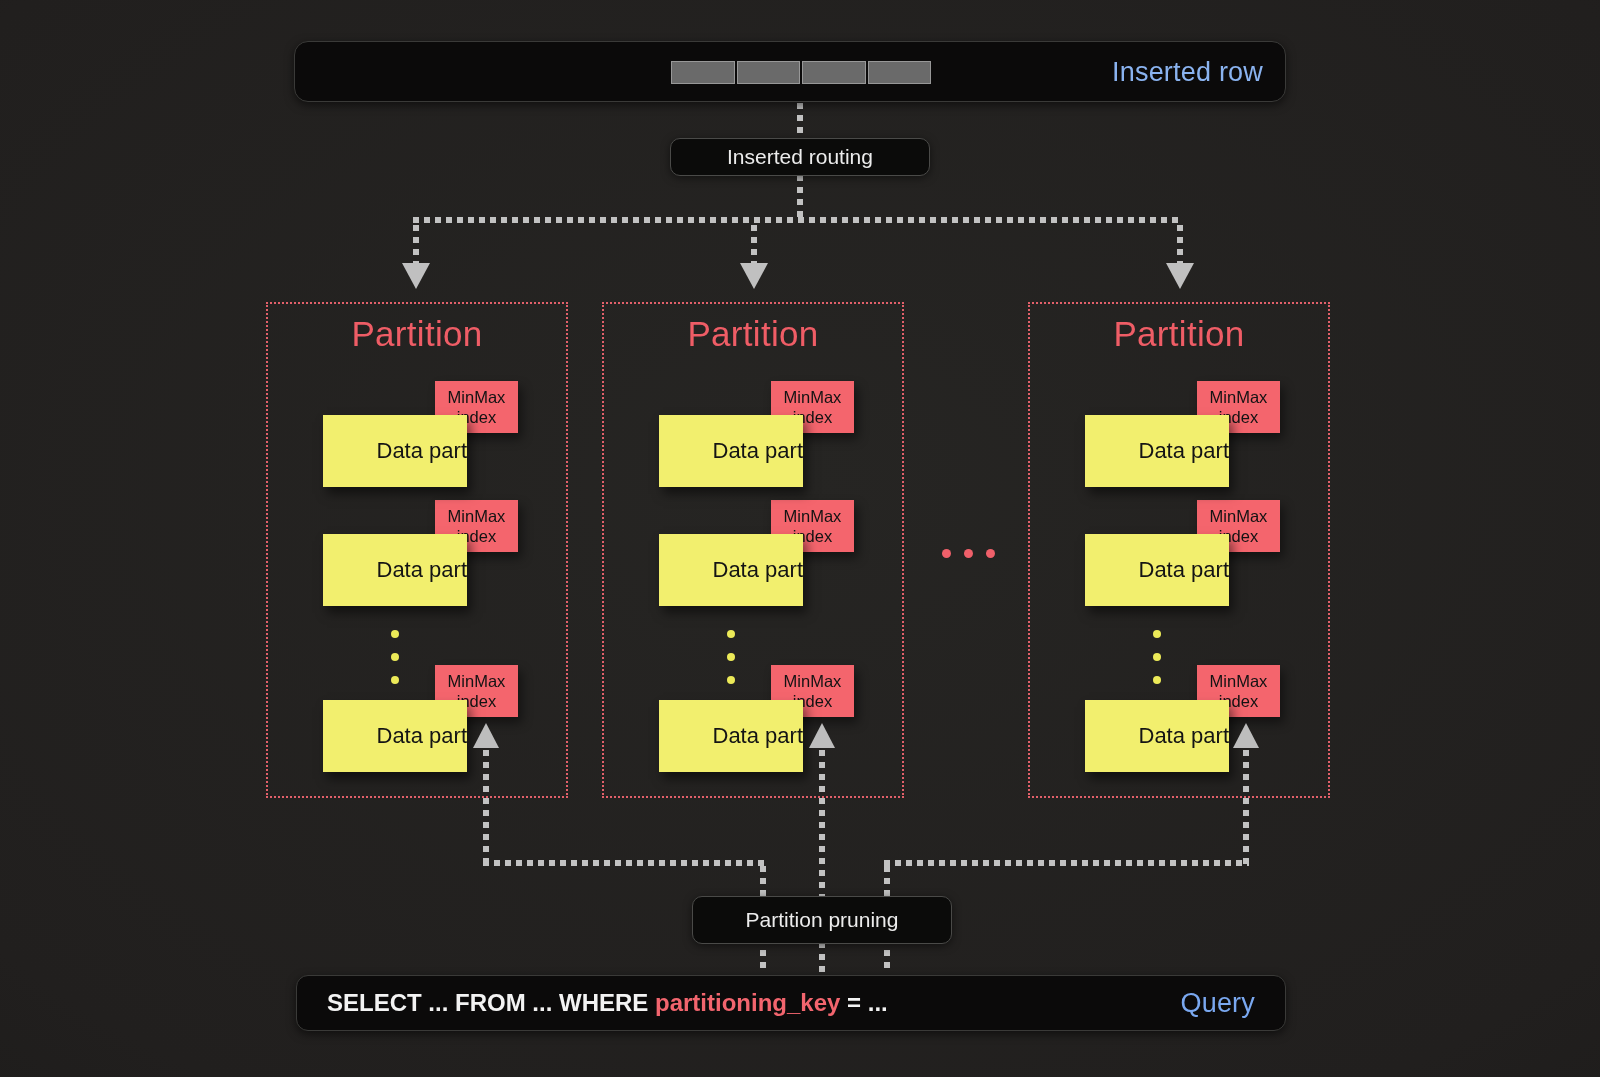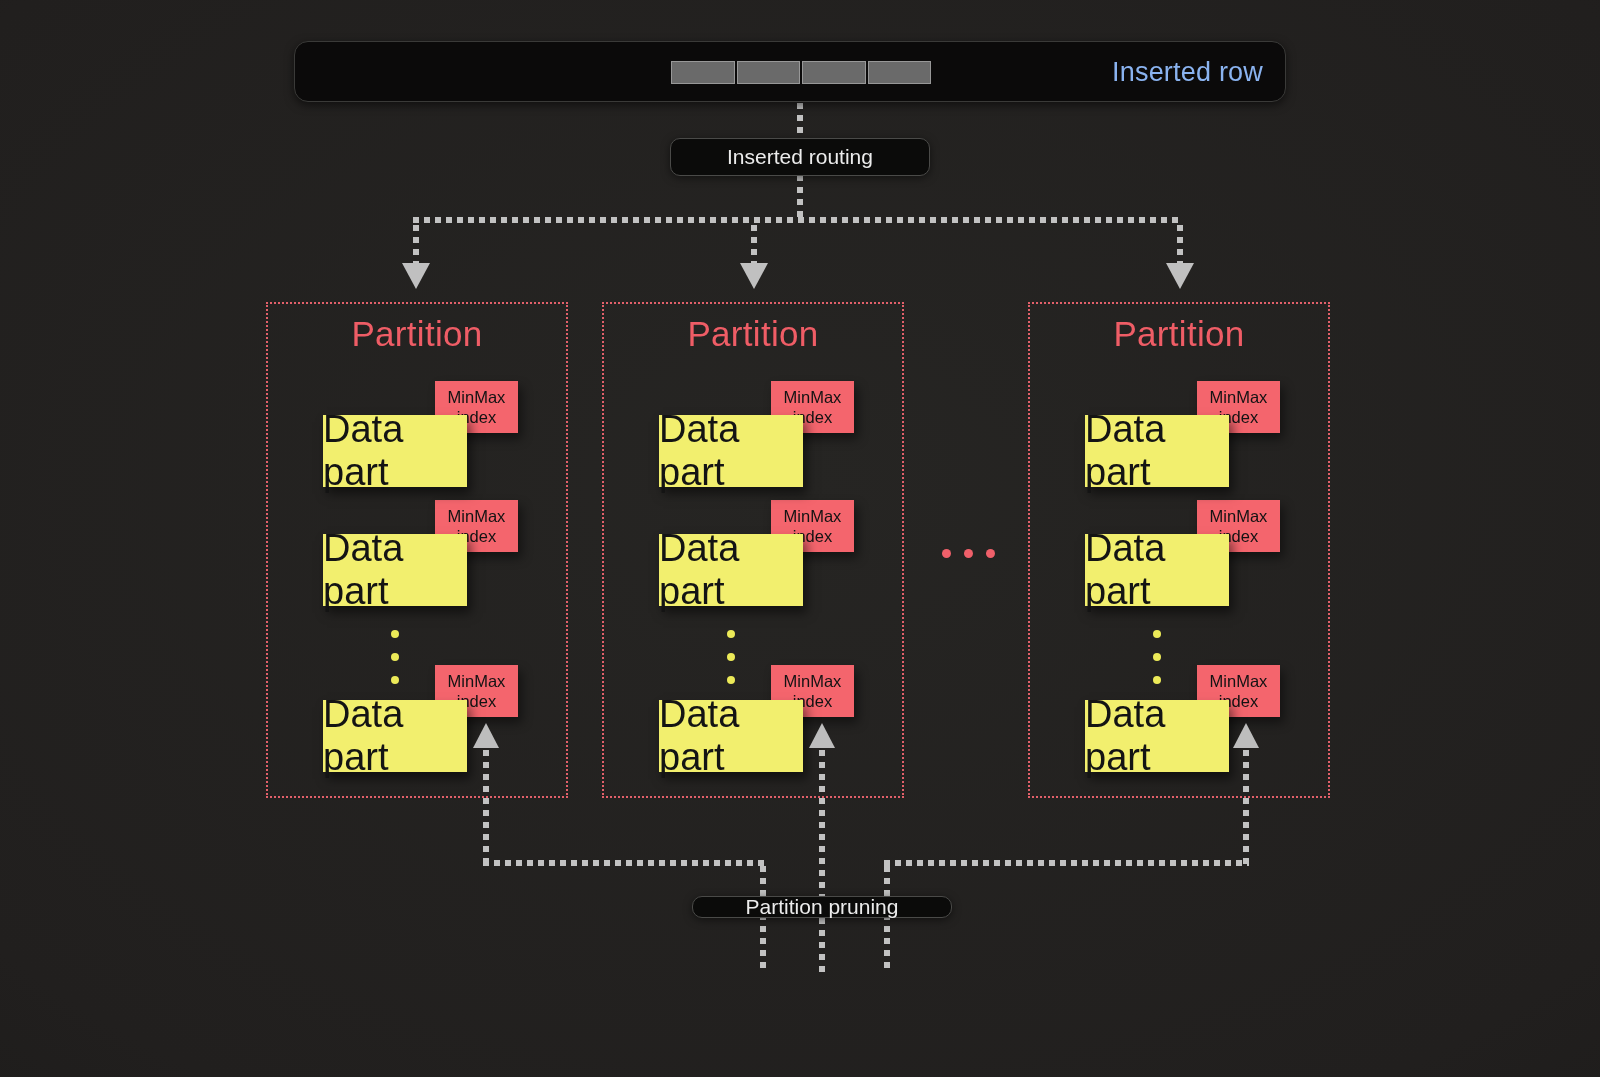--- a/index.html
+++ b/index.html
@@ -26,21 +26,21 @@
     color:#f3f3f3;white-space:pre;}
   #query-label{position:absolute;right:30px;top:50%;transform:translateY(-50%);font-size:27px;}
   
   .pill{
     position:absolute;width:260px;height:38px;background:#0b0b0a;
     border:1.5px solid #4a4a48;border-radius:10px;z-index:5;
     display:flex;align-items:center;justify-content:center;
     color:#ececec;font-size:21px;box-shadow:0 2px 8px rgba(0,0,0,.5);
   }
   #routing-pill{left:670px;top:138px;}
-  #pruning-pill{left:692px;top:896px;height:22px;}
+  #pruning-pill{left:692px;top:896px;height:48px;}
   
   .vdash{position:absolute;width:6px;z-index:1;
     background:repeating-linear-gradient(180deg,#c2c2c2 0 6px,transparent 6px 12px);}
   .hdash{position:absolute;height:6px;z-index:1;
     background:repeating-linear-gradient(90deg,#c2c2c2 0 6px,transparent 6px 11px);}
   .arrow-down{position:absolute;width:0;height:0;z-index:2;
     border-left:14px solid transparent;border-right:14px solid transparent;
     border-top:26px solid #c0c0c0;}
   .arrow-up{position:absolute;width:0;height:0;z-index:2;
     border-left:13px solid transparent;border-right:13px solid transparent;
@@ -58,21 +58,21 @@
   .minmax{
     position:absolute;left:167px;width:83px;height:52px;background:#f4656d;
     display:flex;align-items:center;justify-content:center;text-align:center;
     z-index:3;box-shadow:4px 6px 10px rgba(0,0,0,.45);
   }
   .minmax span{display:block;width:72px;color:#131313;font-size:16.5px;line-height:20px;}
   .datapart{
     position:absolute;left:55px;width:144px;height:72px;background:#f2ef6e;
     display:flex;align-items:center;justify-content:flex-end;
     z-index:4;box-shadow:4px 7px 10px rgba(0,0,0,.5);
-    color:#141414;font-size:38px;
+    color:#141414;font-size:22px;
   }
   .mm1{top:77px;} .dp1{top:111px;}
   .mm2{top:196px;} .dp2{top:230px;}
   .mm3{top:361px;} .dp3{top:396px;}
   .vdot{position:absolute;left:123px;width:8px;height:8px;border-radius:50%;background:#ecea58;z-index:3;}
   .vdot1{top:326px;} .vdot2{top:349px;} .vdot3{top:372px;}
   .rdot{position:absolute;top:549px;width:9px;height:9px;border-radius:50%;background:#f0606a;z-index:2;}
 </style>
 </head>
 <body>
@@ -193,14 +193,18 @@
   <div class="hdash" style="left:483px;top:860px;width:283px;"></div>
   <div class="hdash" style="left:884px;top:860px;width:365px;"></div>
 
   <div class="vdash" style="left:760px;top:866px;height:106px;"></div>
   <div class="vdash" style="left:884px;top:866px;height:106px;"></div>
 
   <div class="pill" id="pruning-pill">
     <span>Partition pruning</span>
   </div>
 
+  <div class="bar" id="query-bar">
+    <div class="sql"><span>SELECT ... FROM ... WHERE </span><span style="color:#f2656e;">partitioning_key</span><span> = ...</span></div>
+    <span id="query-label" class="bar-label-blue" style="color:#7aa8f0;">Query</span>
+  </div>
 
 </div>
 
 </body></html>

